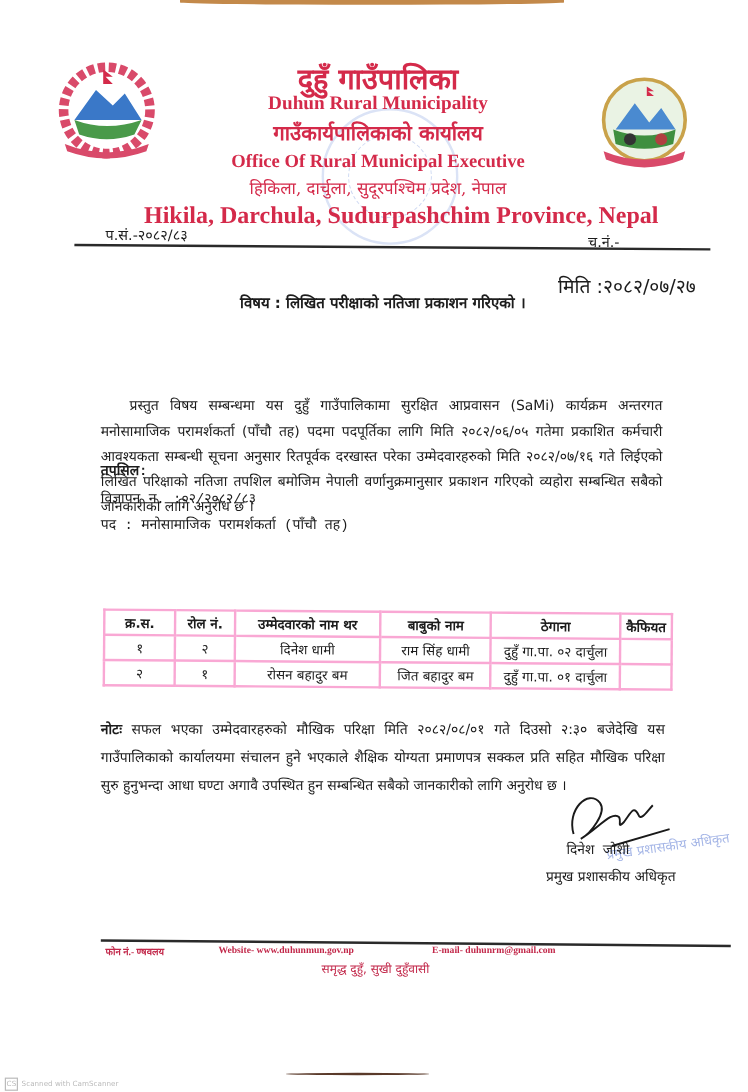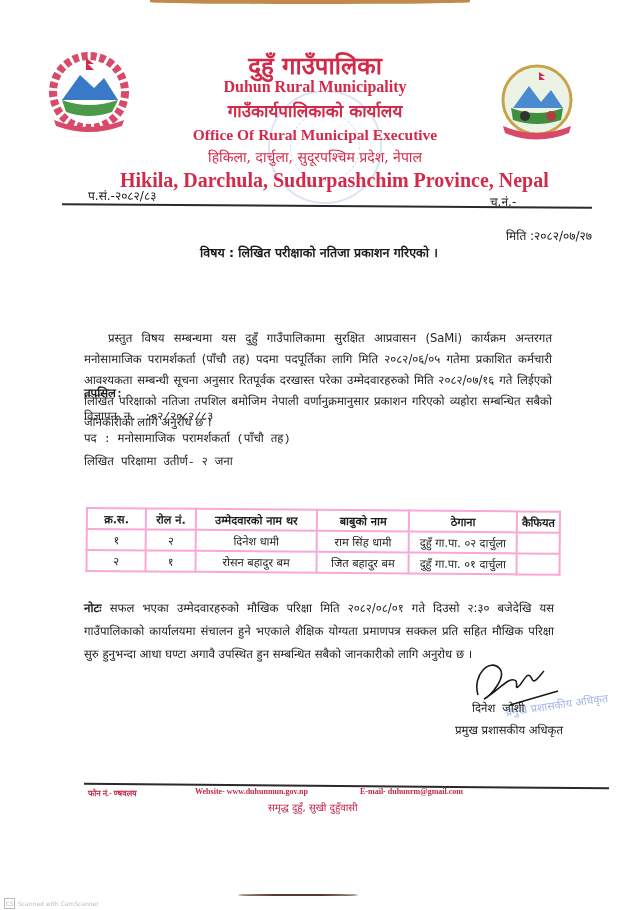--- a/index.html
+++ b/index.html
@@ -14,40 +14,40 @@
   .h3 { top:99px; font-size:17px; }
   .h4 { top:126px; font-size:15.5px; font-family:"Liberation Serif", serif; }
   .h5 { top:147px; font-size:14px; font-weight:normal; }
   .h6 { top:169px; left:120px; width:390px; font-size:20px; font-family:"Liberation Serif", serif; }
   .seal { position:absolute; left:268px; top:90px; width:110px; height:110px; border-radius:50%;
           border:2px solid rgba(80,120,210,.35); opacity:.6; }
   .seal:after { content:""; position:absolute; inset:20px; border-radius:50%; border:1px dashed rgba(80,120,210,.45); }
   .ref { position:absolute; left:88px; top:187px; font-size:12px; font-family:"DejaVu Sans", sans-serif; }
   .chn { position:absolute; left:490px; top:193px; font-size:12px; font-family:"DejaVu Sans", sans-serif; }
   .rule1 { position:absolute; left:62px; top:205px; width:530px; height:2px; background:#2a2a2a; transform:rotate(0.4deg); }
-  .date { position:absolute; left:465px; top:227px; font-size:12px; font-family:"DejaVu Sans", sans-serif;margin-left:41px; }
+  .date { position:absolute; left:465px; top:227px; font-size:16px; font-family:"DejaVu Sans", sans-serif; }
   .subject { position:absolute; left:200px; top:244px; font-size:12.5px; font-weight:bold; font-family:"DejaVu Sans", sans-serif; }
   .body { position:absolute; left:84px; top:288px; width:468px; font-size:11.6px; line-height:21px; text-align:justify;
           font-family:"DejaVu Sans", sans-serif; text-indent:24px;margin-top:40px; }
   .details { position:absolute; left:84px; top:371px; font-size:11.6px; line-height:22.5px; font-family:Liberation Mono, monospace;margin-top:12px; }
   .details .ttl { font-weight:bold; }
   table.res { position:absolute; left:86px; top:507px; width:475px; border-collapse:collapse;
               font-family:"DejaVu Sans", sans-serif; font-size:11.2px; transform:rotate(0.45deg); transform-origin:left top; }
   table.res th, table.res td { border:2px solid #f9a8d4; padding:2px 4px; text-align:center; height:15px; }
   table.res th { font-weight:bold; }
   .note { position:absolute; left:84px; top:597px; width:470px; font-size:11.6px; line-height:23px;
           font-family:"DejaVu Sans", sans-serif; text-align:justify; }
   .note b { font-weight:bold; }
   .sig { position:absolute; left:470px; top:655px; width:90px; height:55px; }
   .signame { position:absolute; left:472px; top:700px; font-size:11.5px; font-family:Liberation Mono, monospace; }
   .stamp { position:absolute; left:505px; top:697px; font-size:11px; color:rgba(90,120,210,.55); transform:rotate(-8deg); font-family:"DejaVu Sans", sans-serif; }
   .sigtitle { position:absolute; left:455px; top:722px; font-size:11.5px; font-family:"DejaVu Sans", sans-serif; }
   .rule2 { position:absolute; left:84px; top:785px; width:525px; height:2px; background:#2a2a2a; transform:rotate(0.5deg); }
   .foot { position:absolute; top:787px; font-size:8px; color:#c2284a; font-weight:bold; font-family:"Liberation Serif", serif;text-align:right; }
-  .f1 { left:88px; } .f2 { left:182px;margin-left:13px; } .f3 { left:360px; }
+  .f1 { left:88px; } .f2 { left:182px; } .f3 { left:360px; }
   .motto { position:absolute; left:268px; top:800px; font-size:10px; color:#c2284a; font-family:"DejaVu Sans", sans-serif; }
   .botline { position:absolute; left:238px; top:894px; width:120px; height:2px; background:#5a3a2a; border-radius:50%; }
   .wm { position:absolute; left:4px; top:898px; font-size:6px; color:#bbb; font-family:"DejaVu Sans", sans-serif; display:flex; align-items:center; gap:3px; }
   .wm .box { width:9px; height:9px; border:1px solid #bbb; font-size:6px; line-height:9px; text-align:center; }
 </style>
 </head>
 <body>
 
 <div class="topbar"></div>
 
@@ -84,21 +84,20 @@
 
 <div class="date">मिति :२०८२/०७/२७</div>
 <div class="subject">विषय : लिखित परीक्षाको नतिजा प्रकाशन गरिएको ।</div>
 
 <div class="body">प्रस्तुत विषय सम्बन्धमा यस दुहुँ गाउँपालिकामा सुरक्षित आप्रवासन (SaMi) कार्यक्रम अन्तरगत मनोसामाजिक परामर्शकर्ता (पाँचौ तह) पदमा पदपूर्तिका लागि मिति २०८२/०६/०५ गतेमा प्रकाशित कर्मचारी आवश्यकता सम्बन्धी सूचना अनुसार रितपूर्वक दरखास्त परेका उम्मेदवारहरुको मिति २०८२/०७/१६ गते लिईएको लिखित परिक्षाको नतिजा तपशिल बमोजिम नेपाली वर्णानुक्रमानुसार प्रकाशन गरिएको व्यहोरा सम्बन्धित सबैको जानकारीको लागि अनुरोध छ ।</div>
 
 <div class="details">
   <div class="ttl">तपसिल:</div>
   <div>विज्ञापन न. :०२/२०८२/८३</div>
   <div>पद : मनोसामाजिक परामर्शकर्ता (पाँचौ तह)</div>
-  <div>लिखित परिक्षामा उतीर्ण- २ जना</div>
 </div>
 
 <table class="res">
   <thead>
     <tr>
       <th style="width:52px">क्र.स.</th>
       <th style="width:42px">रोल नं.</th>
       <th style="width:118px">उम्मेदवारको नाम थर</th>
       <th style="width:88px">बाबुको नाम</th>
       <th style="width:105px">ठेगाना</th>

